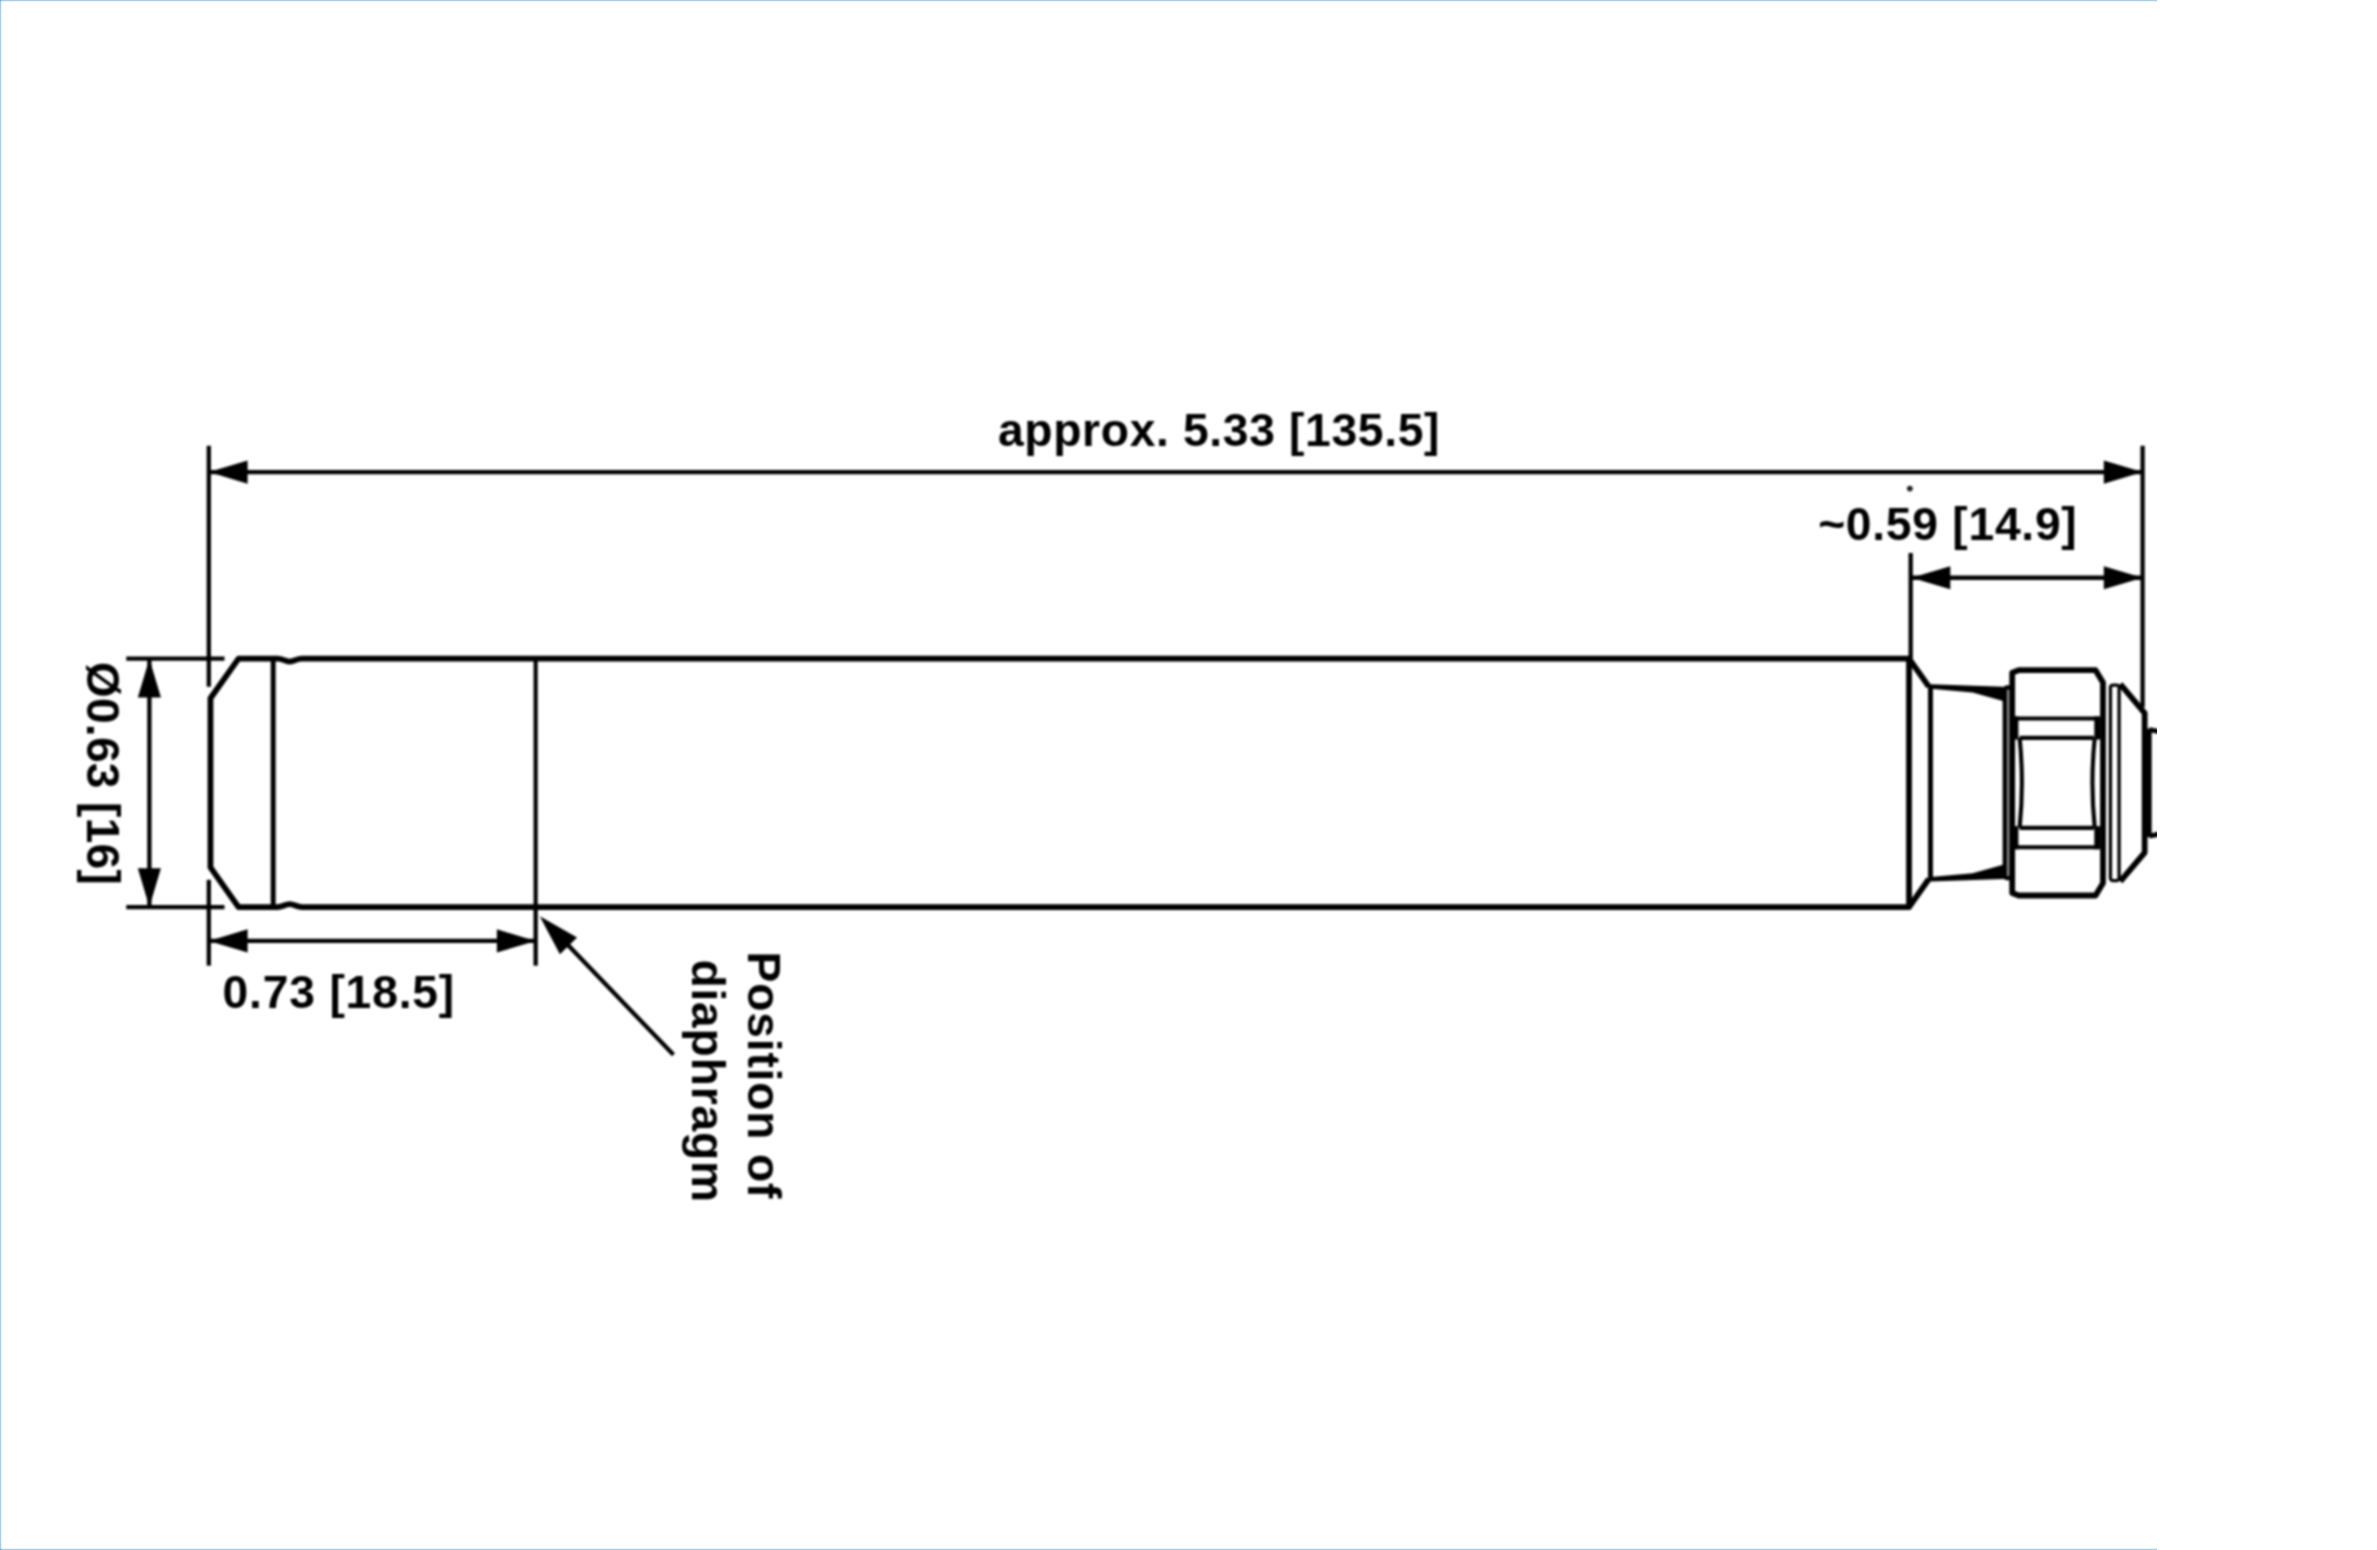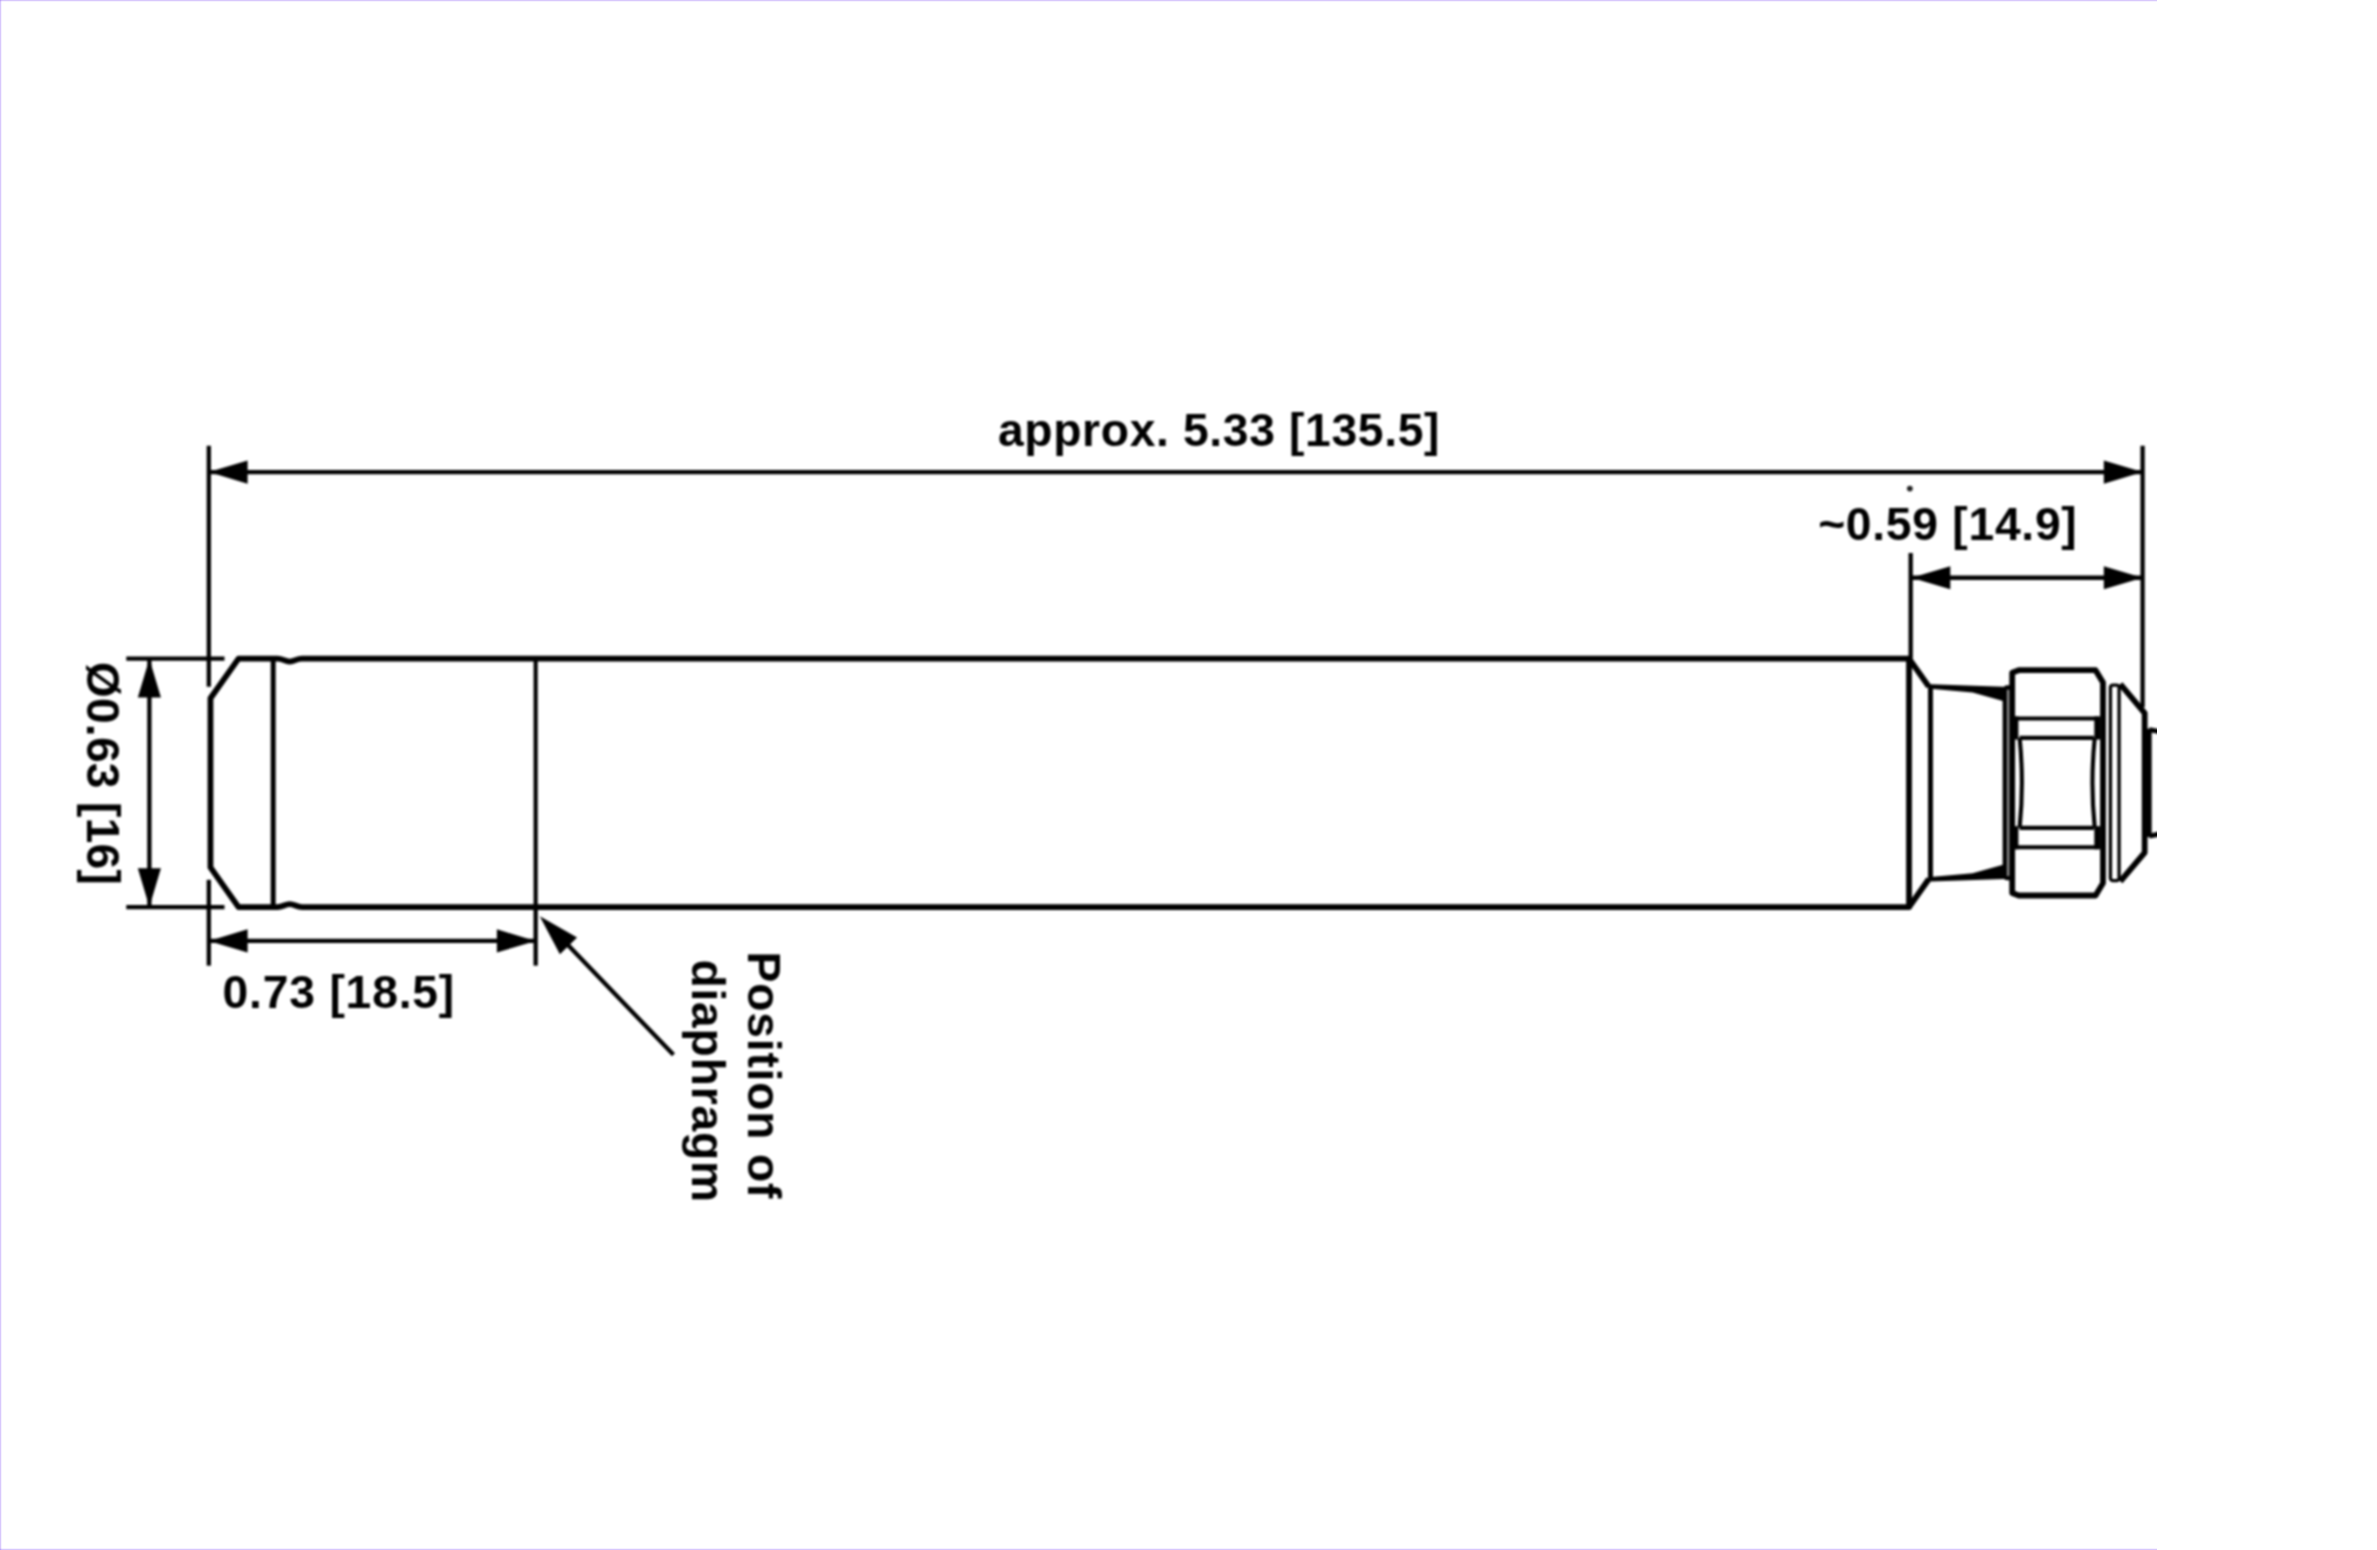--- a/index.html
+++ b/index.html
@@ -1,16 +1,16 @@
 <!DOCTYPE html>
 <html style="font-size:13.2px"><head>
 <meta charset="utf-8">
 <style>
   html,body{margin:0;padding:0;background:#ffffff;}
-  .page{position:relative;width:2157px;height:1550px;background:#8b5cf6;overflow:hidden;}
+  .page{position:relative;width:2157px;height:1550px;background:#0369a1;overflow:hidden;}
   svg{position:absolute;left:0;top:0;filter:blur(0.8px);}
   text{font-family:"Liberation Sans",sans-serif;font-weight:bold;font-size:56px;fill:#000;}
 </style>
 </head>
 <body>
 <div class="page">
 <svg width="2377" height="1550" viewBox="0 0 2880 1878">
 
   <rect x="0" y="0" width="2880" height="1878" fill="#ffffff"></rect>
 

